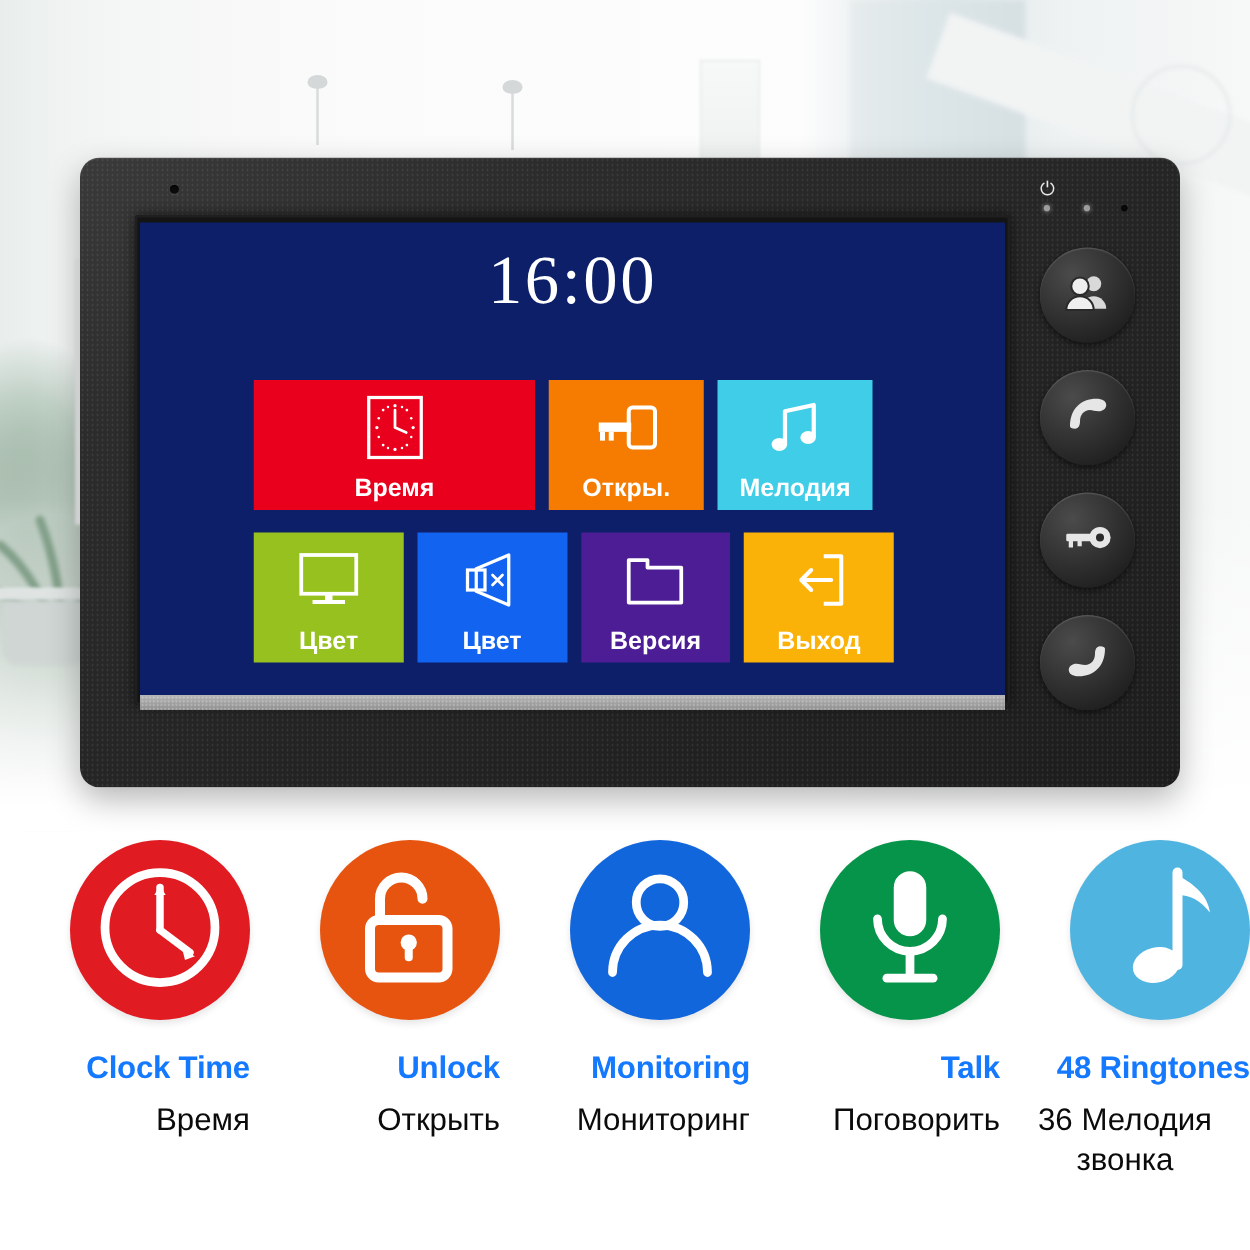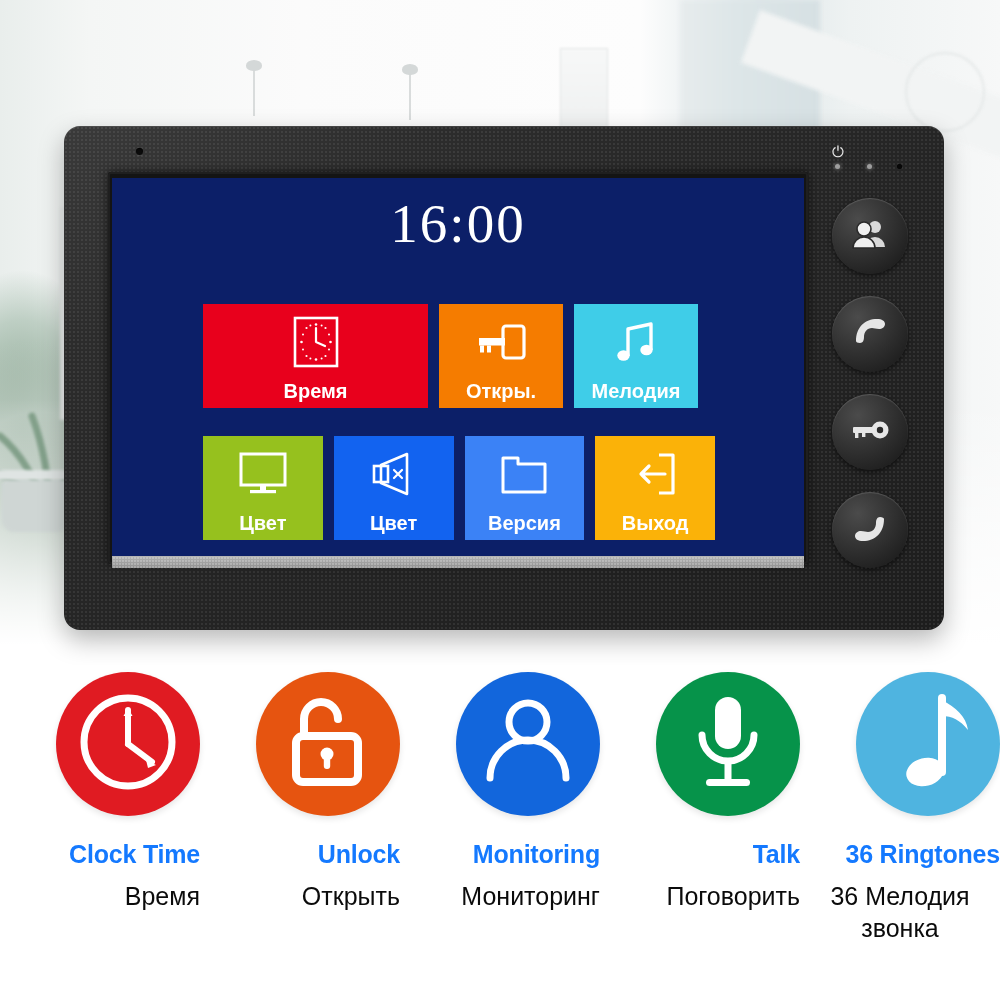--- a/index.html
+++ b/index.html
@@ -180,21 +180,21 @@
   
   #tile-grid {
     position: absolute;
     left: 91px; top: 126px;
     width: 512px;
   }
   .tile-row {
     display: flex;
     gap: 11px;
   }
-  .tile-row.row2 { margin-top: 28px; }
+  .tile-row.row2 { margin-top: 18px; }
   .tile {
     position: relative;
     width: 124px;
     height: 104px;
     display: flex;
     flex-direction: column;
     align-items: center;
     justify-content: flex-end;
     padding-bottom: 6px;
     box-sizing: border-box;
@@ -398,21 +398,21 @@
             <span class="tile-icon">
               <svg width="54" height="48" viewBox="0 0 54 48">
                 <path d="M40 4 L40 44 L14 33 L14 15 Z" fill="none" stroke="#fff" stroke-width="2.6" stroke-linejoin="round"></path>
                 <rect x="7" y="16" width="14" height="16" fill="none" stroke="#fff" stroke-width="2.6"></rect>
                 <path d="M27 20 L35 28 M35 20 L27 28" stroke="#fff" stroke-width="2.2" stroke-linecap="round"></path>
               </svg>
             </span>
             <span class="tile-label">Цвет</span>
           </div>
 
-          <div class="tile" style="background:#3b82f6">
+          <div class="tile" style="background:#4c1d95">
             <span class="tile-icon">
               <svg width="50" height="44" viewBox="0 0 50 44">
                 <path d="M4 40 L4 6 L19 6 L19 12 L46 12 L46 40 Z" fill="none" stroke="#fff" stroke-width="3" stroke-linejoin="round"></path>
               </svg>
             </span>
             <span class="tile-label">Версия</span>
           </div>
 
           <div class="tile" style="background:#FBB208">
             <span class="tile-icon">
@@ -538,16 +538,16 @@
   <div class="feature">
     <div class="feature-circle" style="background:#4FB4E0">
       <span>
         <svg width="96" height="104" viewBox="0 0 96 104">
           <path d="M62 82 L62 8" stroke="#fff" stroke-width="8" stroke-linecap="round" fill="none"></path>
           <path d="M62 10 C76 18 86 26 88 40 C80 30 72 26 62 26 Z" fill="#fff"></path>
           <ellipse cx="45" cy="82" rx="19" ry="14" fill="#fff" transform="rotate(-14 45 82)"></ellipse>
         </svg>
       </span>
     </div>
-    <div class="feature-en">36 Ringtones</div>
+    <div class="feature-en">48 Ringtones</div>
     <div class="feature-ru">36 Мелодия звонка</div>
   </div>
 </div>
 
 </body></html>

